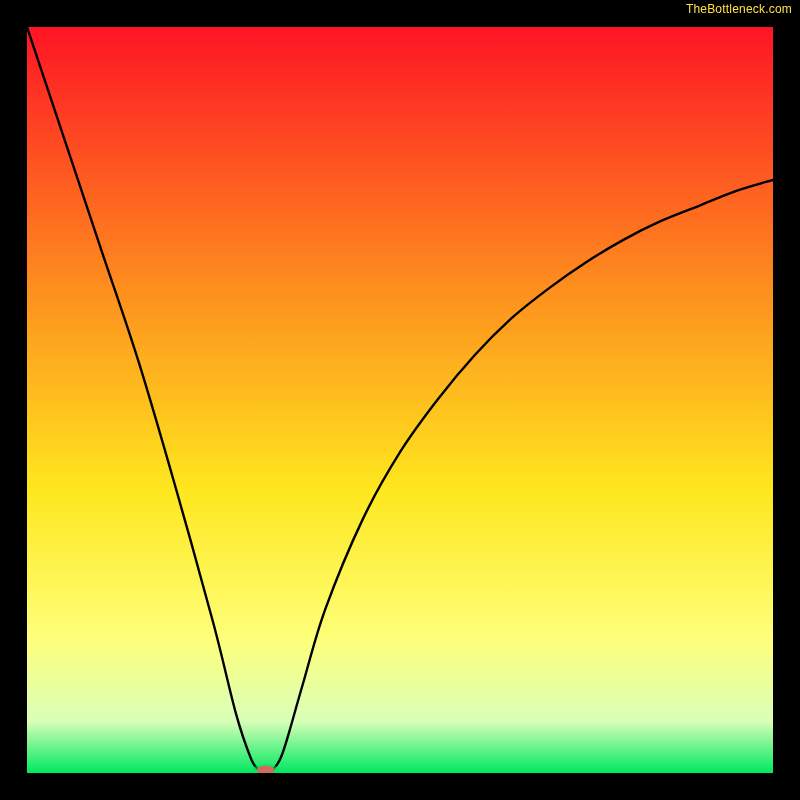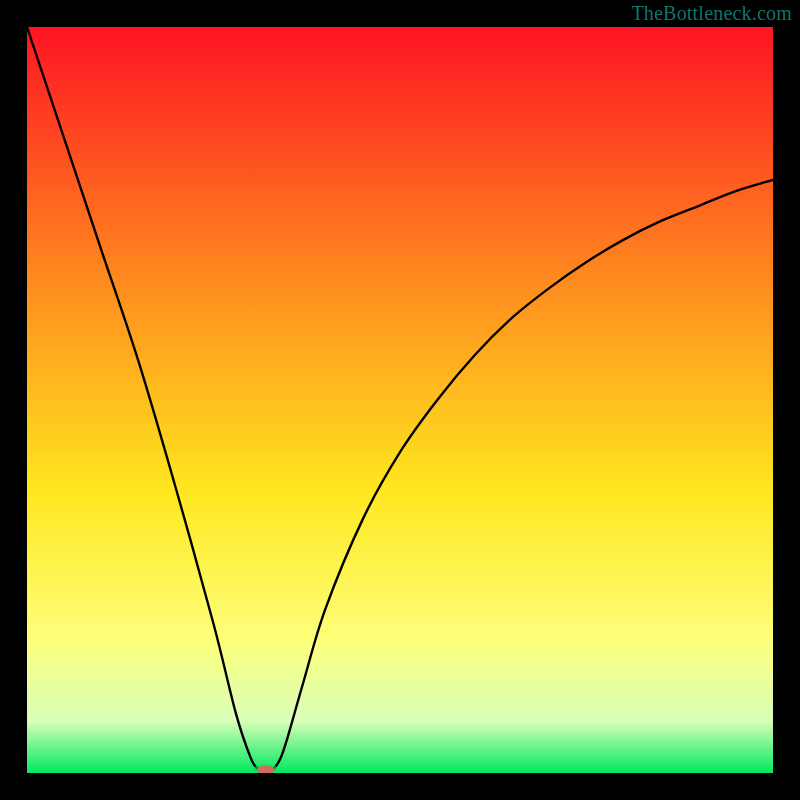--- a/index.html
+++ b/index.html
@@ -24,26 +24,25 @@
     left: 0;
     top: 0;
     width: 746px;
     height: 746px;
     display: block;
   }
   .watermark {
     position: absolute;
     top: 2px;
     right: 8px;
-    color: #0f766e;
-    font-size: 20px;
+    color: #fde047;
+    font-size: 12px;
     font-weight: 400;
     letter-spacing: 0.2px;
     user-select: none;
-    font-family: Liberation Serif, serif;
   }
 </style>
 </head>
 <body>
 
 <div class="frame">
   <svg class="plot" viewBox="0 0 746 746" preserveAspectRatio="none">
     <defs>
       <linearGradient id="bg-grad" x1="0" y1="0" x2="0" y2="1">
         <stop id="g0" offset="0%" stop-color="#fe1424"></stop>

